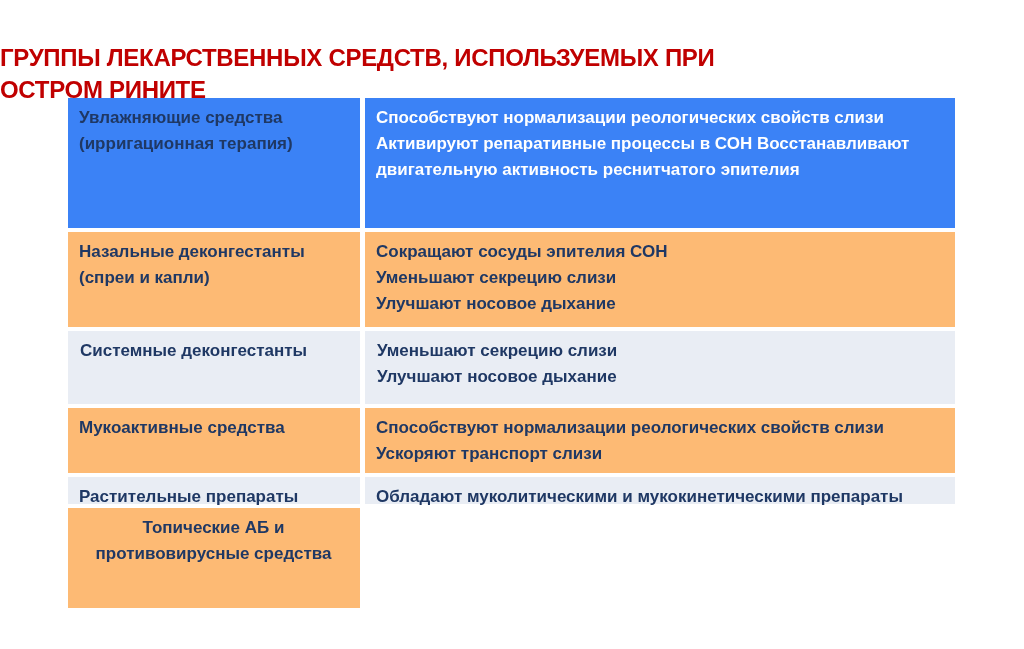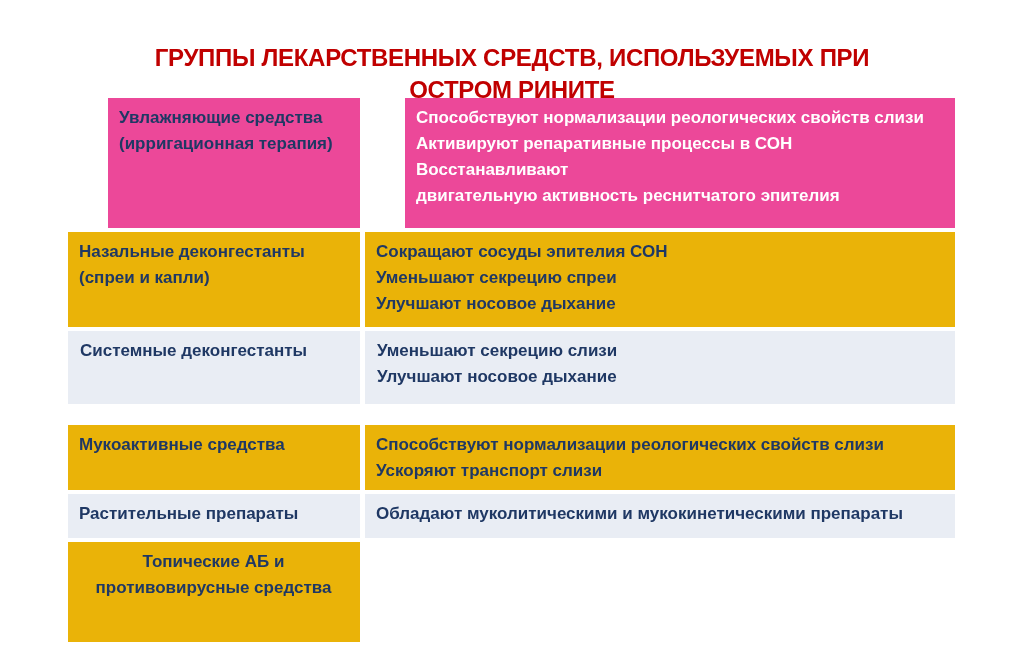--- a/index.html
+++ b/index.html
@@ -7,21 +7,20 @@
     width:1024px;height:649px;
     background:#ffffff;
     font-family:"Liberation Sans","DejaVu Sans",sans-serif;
     position:relative;
     overflow:hidden;
   }
   .slide-title{
     position:absolute;
     left:0;top:26px;
     width:1024px;
-    text-align:center;
     font-size:24px;
     font-weight:700;
     letter-spacing:-0.3px;
     line-height:1.32;
     color:#C00000;
     white-space:pre-line;
   }
   .drug-table{
     position:absolute;
     left:68px;top:98px;
@@ -33,49 +32,49 @@
   }
   .cell{
     box-sizing:border-box;
     padding:7px 12px 0 11px;
     font-size:17px;
     font-weight:700;
     line-height:1.53;
     color:#1F3864;
     white-space:pre-line;
   }
-  .bg-blue{background:#ec4899;margin-left:40px;}
-  .bg-light{background:#eab308;}
+  .bg-blue{background:#3b82f6;}
+  .bg-light{background:#fdba74;}
   .bg-lighter{background:#E9EDF4;}
   .txt-white{color:#FFFFFF;}
   .h-r1{height:130px;}
   .h-r2{height:95px;}
   .h-r3{height:73px;padding-left:12px;}
-  .h-r4{height:65px;margin-top:17px;}
-  .h-r5{height:44px;}
+  .h-r4{height:65px;}
+  .h-r5{height:27px;}
   .h-r6{height:100px;text-align:center;}
 </style>
 </head>
 <body>
 
 <h1 class="slide-title">ГРУППЫ ЛЕКАРСТВЕННЫХ СРЕДСТВ, ИСПОЛЬЗУЕМЫХ ПРИ
 ОСТРОМ РИНИТЕ</h1>
 
 <div class="drug-table">
 
   <div class="cell bg-blue h-r1">Увлажняющие средства
 (ирригационная терапия)</div>
   <div class="cell bg-blue h-r1 txt-white">Способствуют нормализации реологических свойств слизи
 Активируют репаративные процессы в СОН Восстанавливают
 двигательную активность реснитчатого эпителия</div>
 
   <div class="cell bg-light h-r2">Назальные деконгестанты
 (спреи и капли)</div>
   <div class="cell bg-light h-r2">Сокращают сосуды эпителия СОН
-Уменьшают секрецию спреи
+Уменьшают секрецию слизи
 Улучшают носовое дыхание</div>
 
   <div class="cell bg-lighter h-r3">Системные деконгестанты</div>
   <div class="cell bg-lighter h-r3">Уменьшают секрецию слизи
 Улучшают носовое дыхание</div>
 
   <div class="cell bg-light h-r4">Мукоактивные средства</div>
   <div class="cell bg-light h-r4">Способствуют нормализации реологических свойств слизи
 Ускоряют транспорт слизи</div>
 

